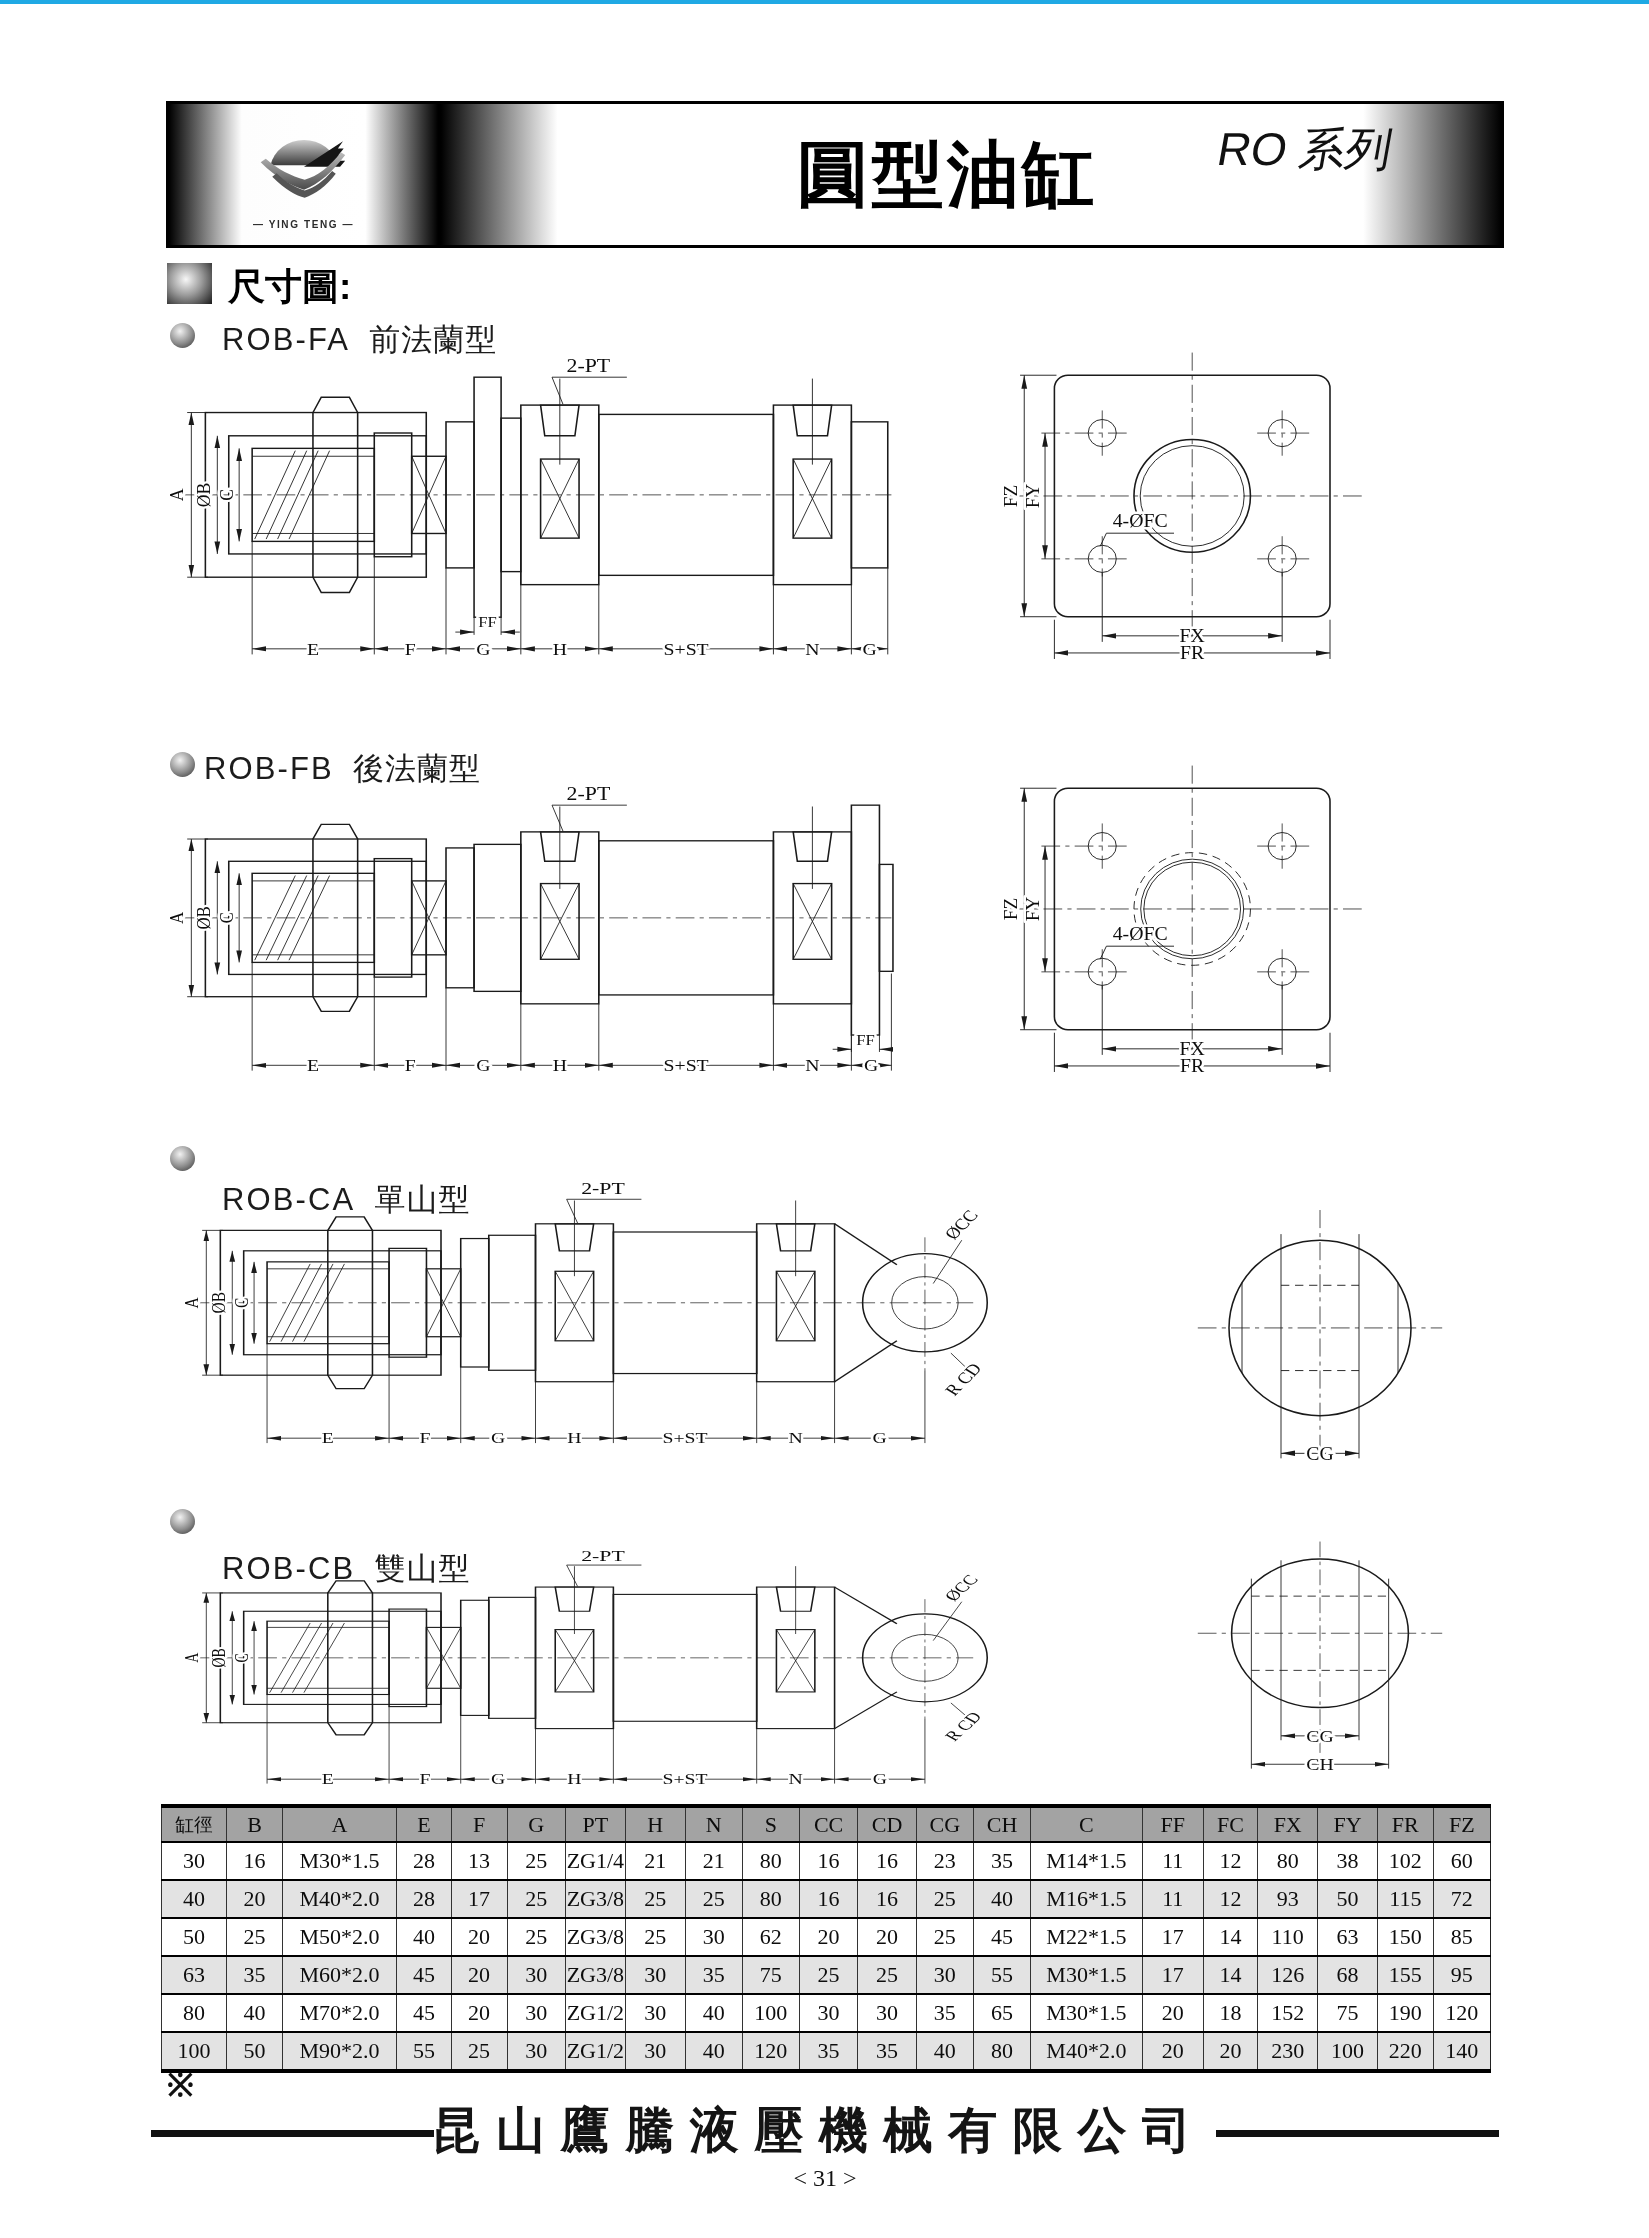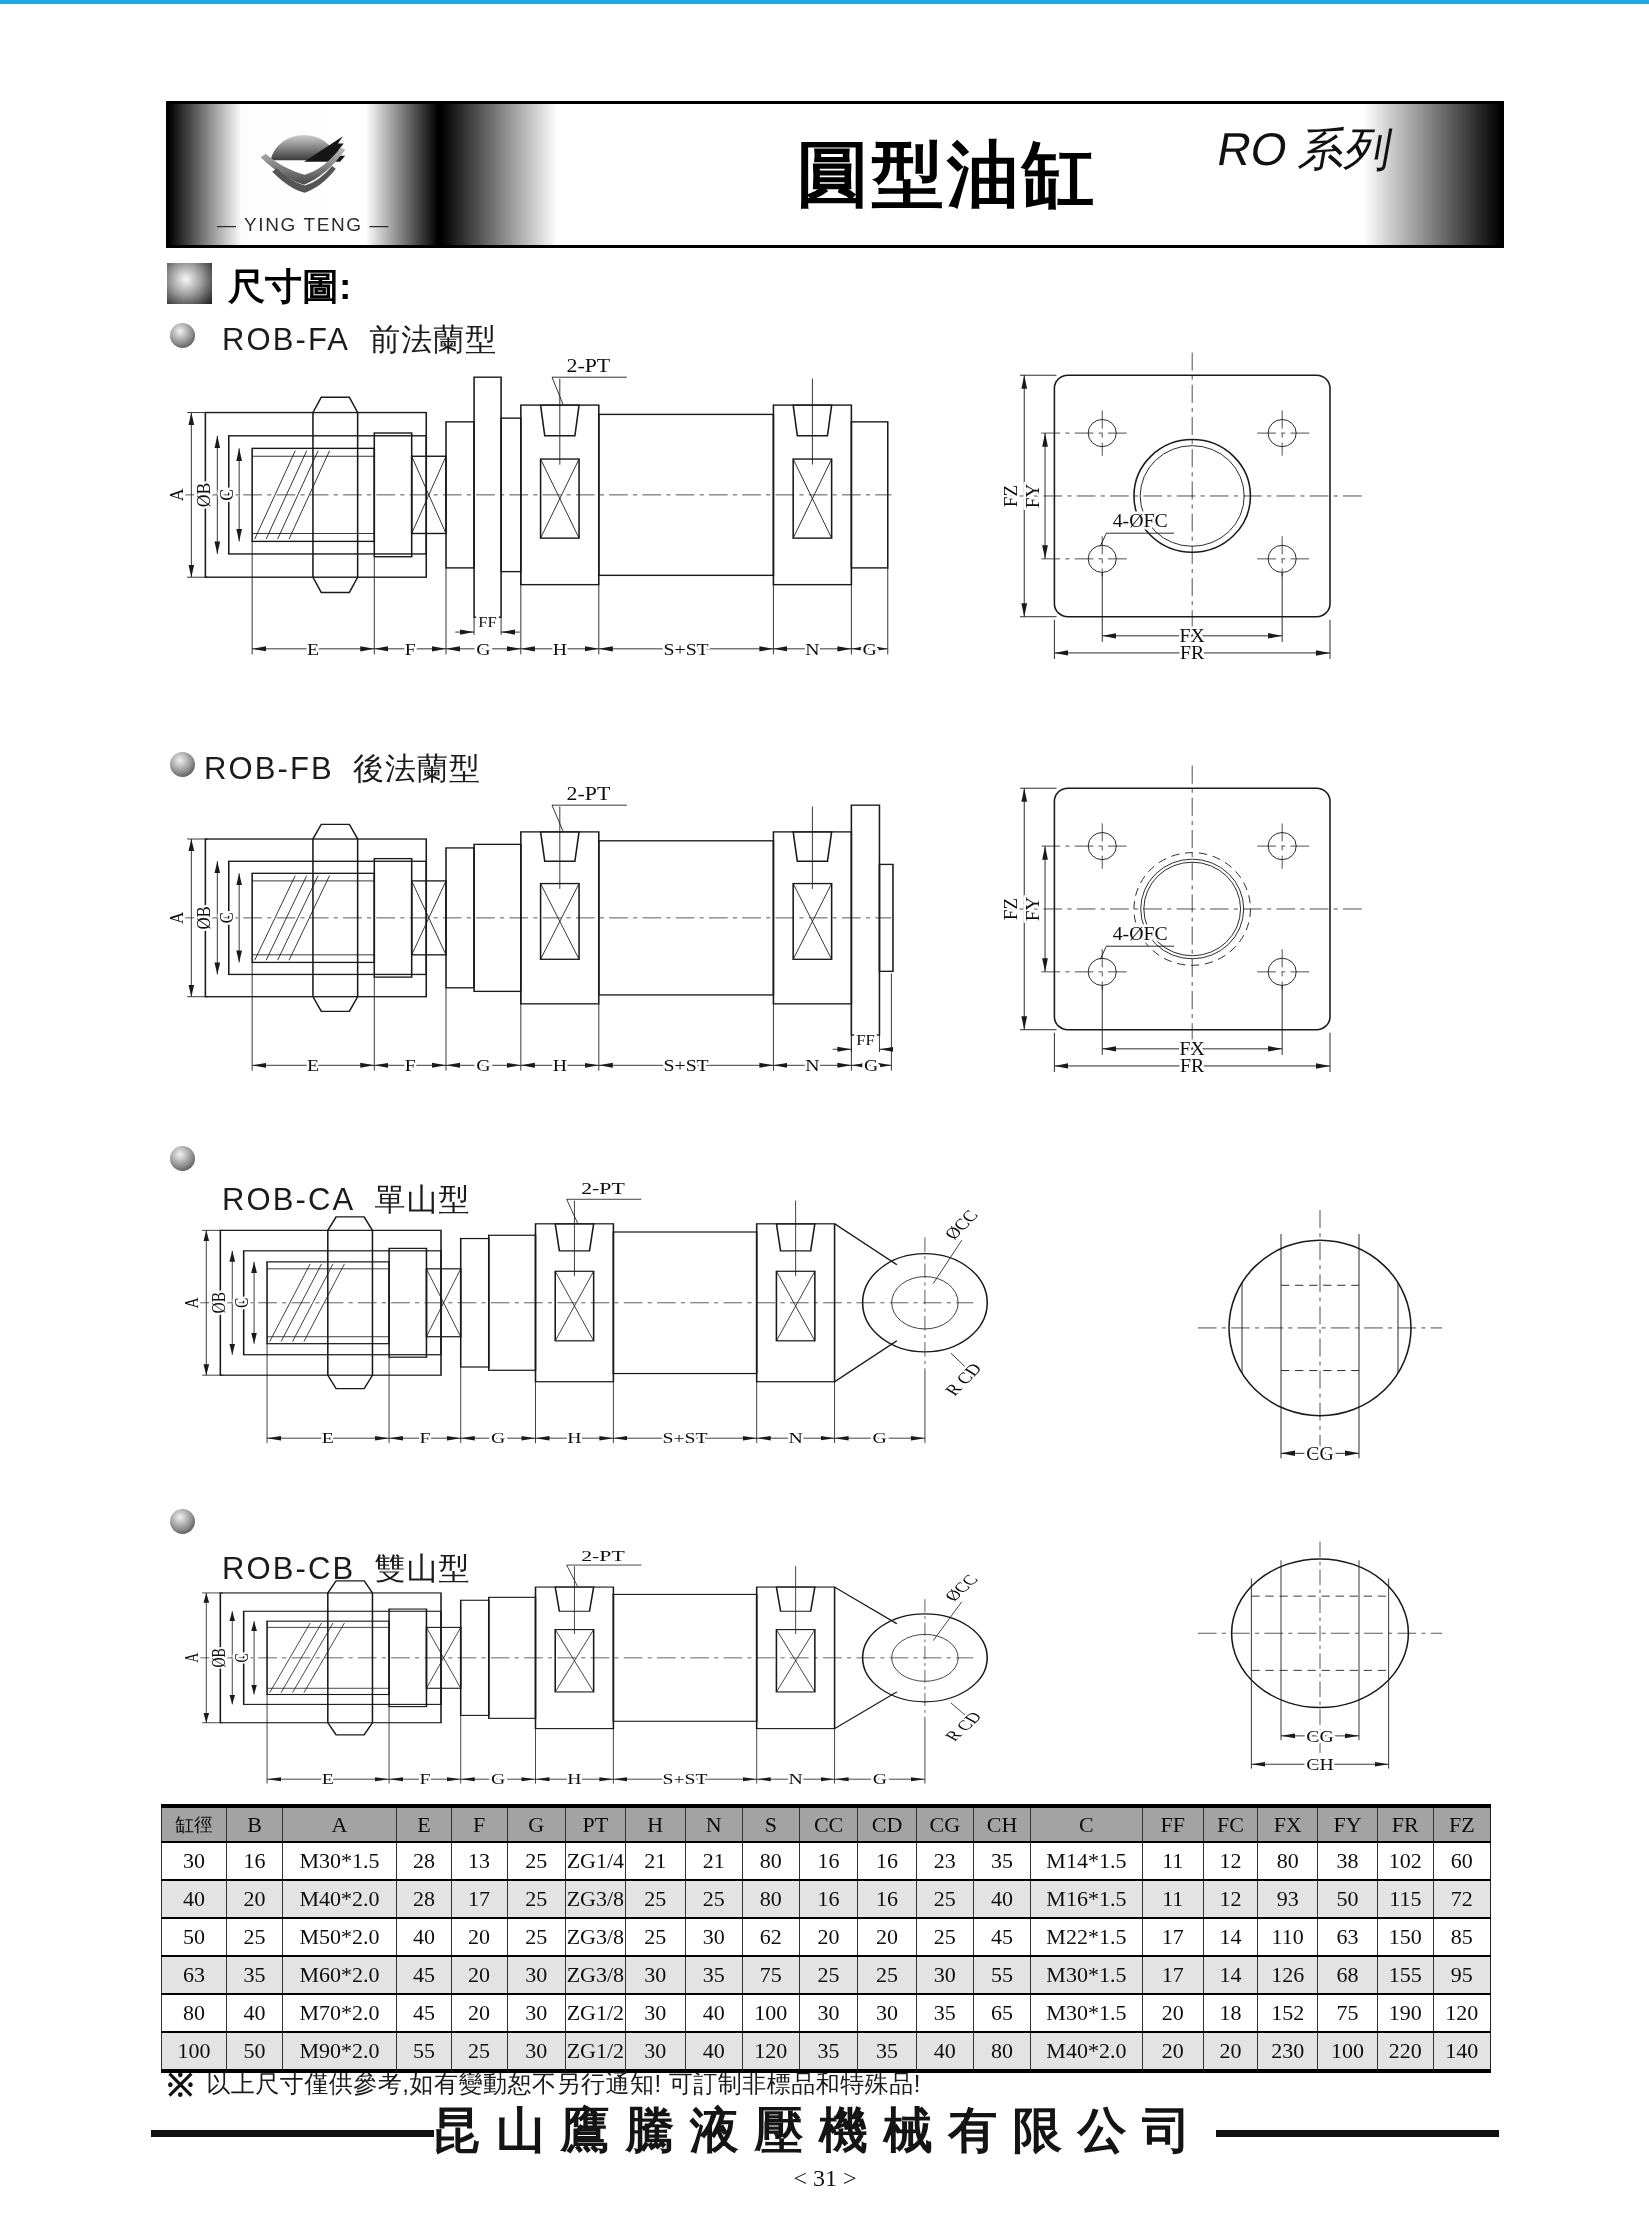--- a/index.html
+++ b/index.html
@@ -2,21 +2,21 @@
 <html style="font-size:8.3px"><head>
 <meta charset="utf-8">
 <style>
   html,body{margin:0;padding:0;background:#fff;}
   body{width:1650px;height:2239px;position:relative;font-family:"Liberation Sans",sans-serif;color:#111;}
   .abs{position:absolute;}
   #top-strip{left:0;top:0;width:1650px;height:3.6px;background:#1FA9E4;}
   
   #header-box{left:166px;top:101px;width:1332px;height:141px;border:3.6px solid #000;display:flex;}
   #logo-panel{width:269px;height:100%;border-right:3.6px solid #000;background:linear-gradient(90deg,#000 0%,#fdfdfd 27%,#fff 73%,#000 100%);display:flex;flex-direction:column;align-items:center;justify-content:center;}
-  #logo-panel .logo-text{font-size:19px;font-weight:normal;letter-spacing:1.6px;color:#2b2b2b;margin-top:17px;}
+  #logo-panel .logo-text{font-size:10px;font-weight:bold;letter-spacing:1.6px;color:#2b2b2b;margin-top:17px;}
   #title-panel{flex:1;height:100%;background:linear-gradient(90deg,#000 0%,#fff 11%,#fff 87%,#000 100%);position:relative;}
   #page-title{position:absolute;left:50%;top:50%;transform:translate(-58%,-50%);font-size:72px;font-weight:900;letter-spacing:3.1px;color:#000;}
   #series-label{position:absolute;right:109px;top:14.5px;font-size:46px;font-weight:500;color:#111;transform:skewX(-10deg);}
   
   #size-icon{left:167px;top:263px;width:45px;height:41px;background:radial-gradient(circle at 42% 40%,#f7f7f7 0%,#9a9a9a 45%,#191919 100%);}
   #size-label{left:228px;top:262px;font-size:37px;font-weight:bold;color:#000;}
   .bullet{width:25px;height:25px;border-radius:50%;background:radial-gradient(circle at 40% 33%,#f2f2f2 0%,#8d8d8d 55%,#2e2e2e 100%);}
   .draw-label{font-size:31px;font-weight:500;color:#1c1c1c;letter-spacing:1px;white-space:nowrap;}
   .draw-label .code{letter-spacing:2.1px;}
   
@@ -727,20 +727,19 @@
           <td>100</td>
           <td>220</td>
           <td>140</td>
         </tr>
       </tbody>
   </table>
 </div>
 
 <div class="abs" id="footnote">
   <span class="mark">※</span>
-  <span class="txt">以上尺寸僅供參考,如有變動恕不另行通知! 可訂制非標品和特殊品!</span>
 </div>
 
 <div class="abs footer-bar" style="left:151px;width:283px;"></div>
 <div class="abs footer-bar" style="left:1216px;width:283px;"></div>
 <div class="abs" id="footer-company">昆山鷹騰液壓機械有限公司</div>
 <div class="abs" id="page-number">&lt; 31 &gt;</div>
 
 
 </body></html>

